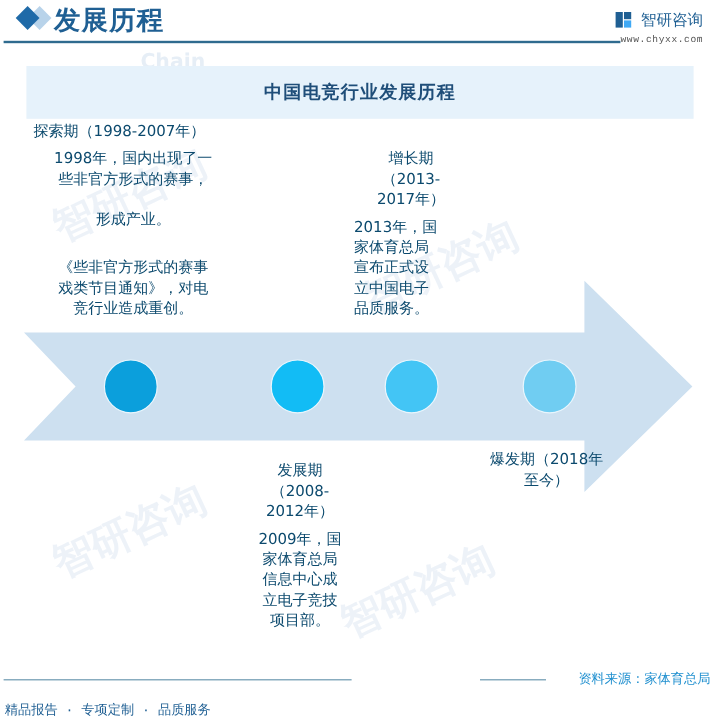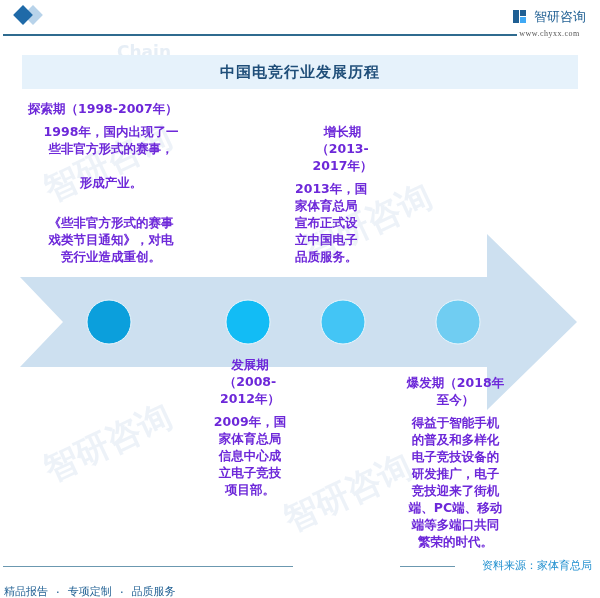--- a/index.html
+++ b/index.html
@@ -31,37 +31,37 @@
     position: absolute; left: 3px; top: 34px; width: 514px; height: 2px; background: #2f6b8f;
   }
   .brand { position: absolute; right: 14px; top: 6px; text-align: right; }
   .brand-logo {
     display: inline-block; width: 13px; height: 13px; vertical-align: middle;
     margin-right: 3px; position: relative;
   }
   .brand-logo span { position: absolute; display: block; }
   .brand-name { font-size: 13px; color: #1f5f93; vertical-align: middle; }
   .brand-url {
-    font-size: 8px; color: #555; font-family: Liberation Serif, serif; margin-top: 3px; letter-spacing: 0.5px; text-align: center;
+    font-size: 8px; color: #555; font-family: Liberation Mono, monospace; margin-top: 3px; letter-spacing: 0.5px;
   }
 
   .title-bar {
-    position: absolute; left: 22px; top: 55px; width: 556px; height: 34px;
+    position: absolute; left: 22px; top: 55px; width: 556px; height: 44px;
     background: #e6f2fb;
     display: flex; align-items: center; justify-content: center;
   }
   .title-text {
     font-family: "DejaVu Serif", serif; font-weight: bold; font-size: 15px; color: #1f4e79;
     letter-spacing: 1px;
   }
 
   .arrow-svg { position: absolute; left: 0; top: 0; }
 
   .txt {
-    position: absolute; font-size: 12.5px; line-height: 17px; color: #6d28d9; text-align: center; font-weight: bold;
+    position: absolute; font-size: 12.5px; line-height: 17px; color: #0c4a6e; text-align: center;
   }
   .phase { font-size: 12.5px; line-height: 17px; }
   .desc { margin-top: 6px; }
   .desc p { margin: 0 0 6px 0; }
 
   .footer-line-left {
     position: absolute; left: 3px; top: 566px; width: 290px; height: 1px; background: #6b98b0;
   }
   .footer-line-right {
     position: absolute; left: 400px; top: 566px; width: 55px; height: 1px; background: #6b98b0;
@@ -81,20 +81,21 @@
 <body>
 
 <div class="watermark" style="left:40px;top:140px;">智研咨询</div>
 <div class="watermark" style="left:300px;top:200px;">智研咨询</div>
 <div class="watermark" style="left:40px;top:420px;">智研咨询</div>
 <div class="watermark" style="left:280px;top:470px;">智研咨询</div>
 
 <div class="header">
   <div class="diamond-shadow"></div>
   <div class="diamond"></div>
+  <div class="header-title">发展历程</div>
   <div class="header-ghost">Chain</div>
   <div class="header-line"></div>
   <div class="brand">
     <div>
       <span class="brand-logo">
         <span style="left:0;top:0;width:6px;height:13px;background:#1f5f93;"></span>
         <span style="left:7px;top:0;width:6px;height:6px;background:#1f5f93;"></span>
         <span style="left:7px;top:7px;width:6px;height:6px;background:#3fa9f5;"></span>
       </span>
       <span class="brand-name">智研咨询</span>
@@ -143,21 +144,21 @@
     <p>
       <span>2013年，国</span><br>
       <span>家体育总局</span><br>
       <span>宣布正式设</span><br>
       <span>立中国电子</span><br>
       <span>品质服务。</span>
     </p>
   </div>
 </div>
 
-<div class="txt" style="left:205px;top:356px;width:90px;">
+<div class="txt" style="left:205px;top:383px;width:90px;">
   <div class="phase">
     <span>发展期</span><br>
     <span>（2008-</span><br>
     <span>2012年）</span>
   </div>
   <div class="desc">
     <p>
       <span>2009年，国</span><br>
       <span>家体育总局</span><br>
       <span>信息中心成</span><br>
@@ -165,30 +166,18 @@
       <span>项目部。</span>
     </p>
   </div>
 </div>
 
 <div class="txt" style="left:398px;top:374px;width:115px;">
   <div class="phase">
     <span>爆发期（2018年</span><br>
     <span>至今）</span>
   </div>
-  <div class="desc">
-    <p>
-      <span>得益于智能手机</span><br>
-      <span>的普及和多样化</span><br>
-      <span>电子竞技设备的</span><br>
-      <span>研发推广，电子</span><br>
-      <span>竞技迎来了街机</span><br>
-      <span>端、PC端、移动</span><br>
-      <span>端等多端口共同</span><br>
-      <span>繁荣的时代。</span>
-    </p>
-  </div>
 </div>
 
 <div class="footer-line-left"></div>
 <div class="footer-line-right"></div>
 <div class="footer-left">精品报告 · 专项定制 · 品质服务</div>
 <div class="footer-right">资料来源：家体育总局</div>
 
 </body></html>

